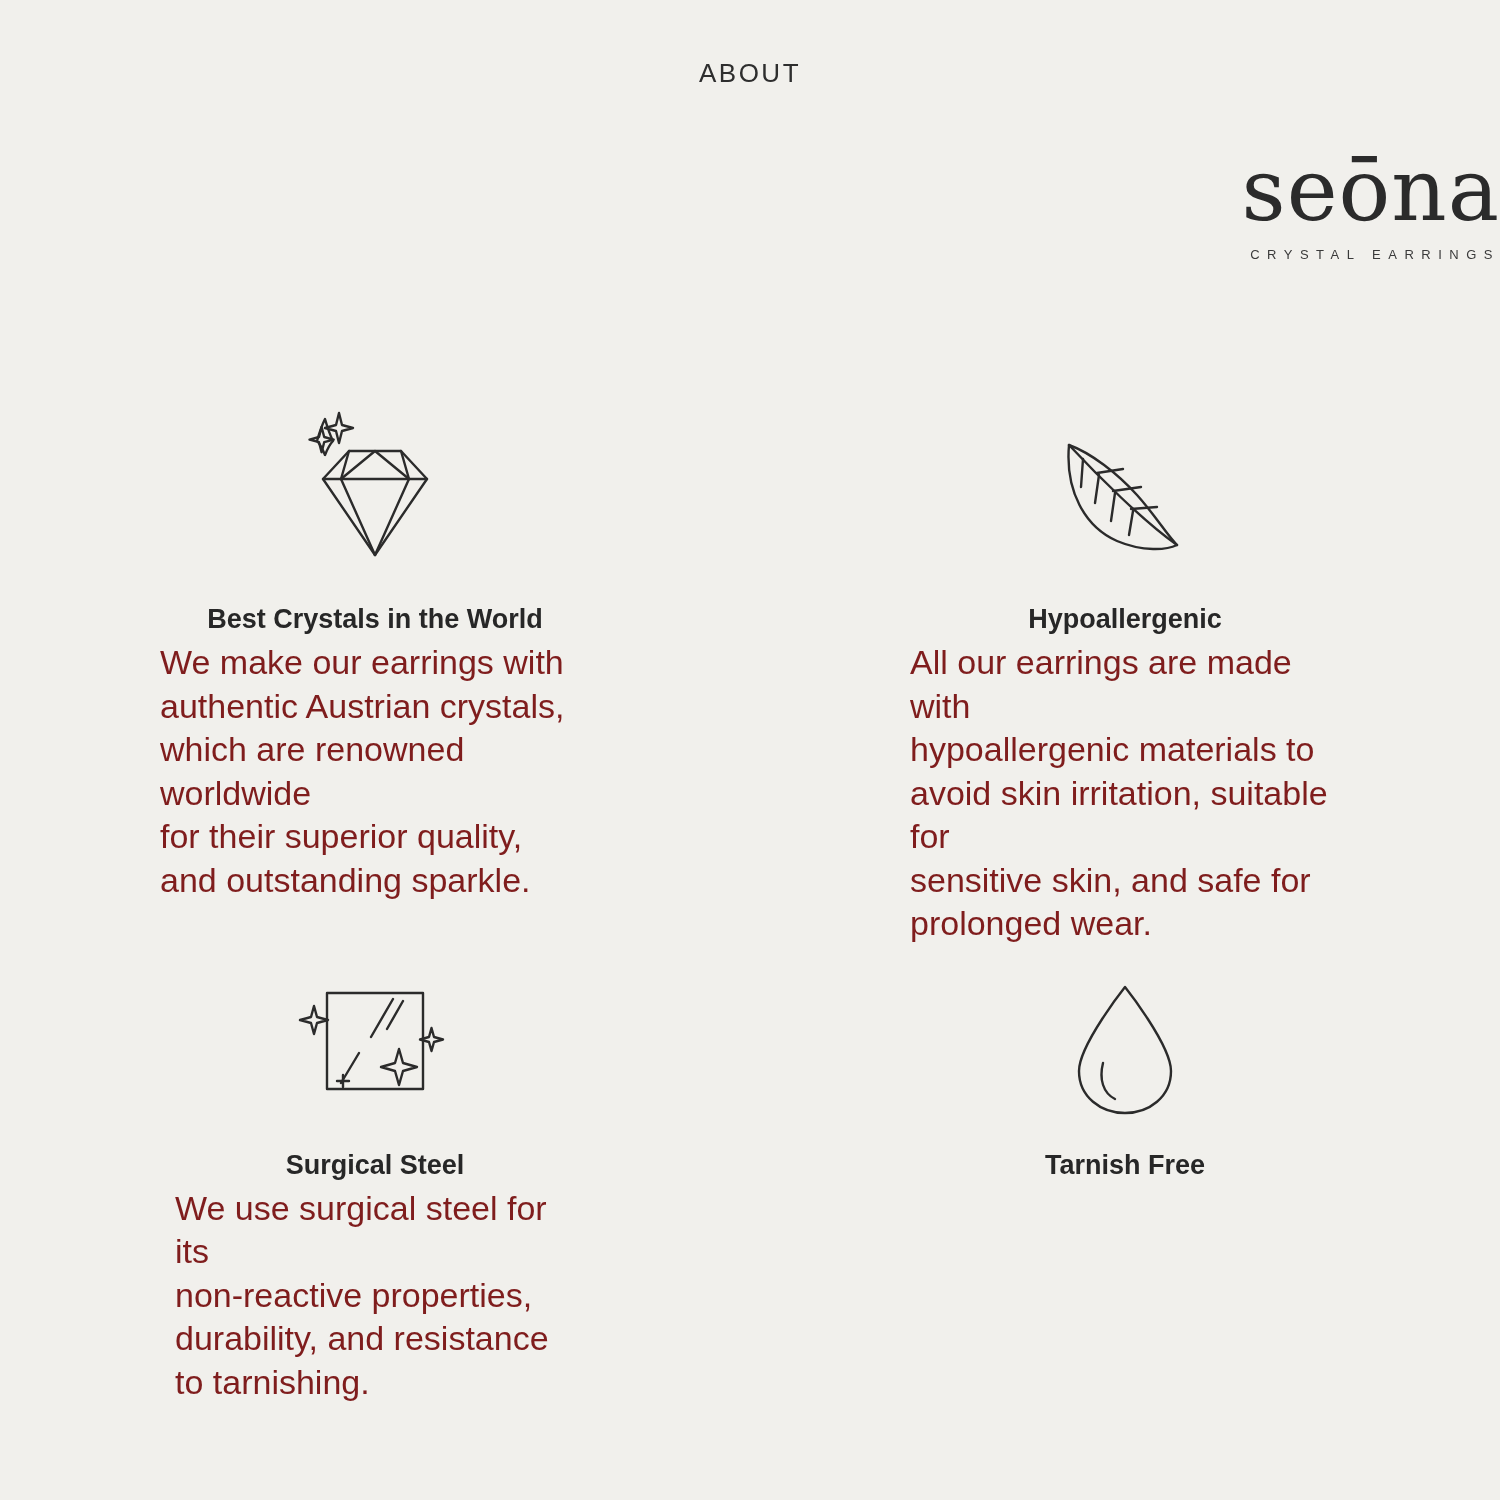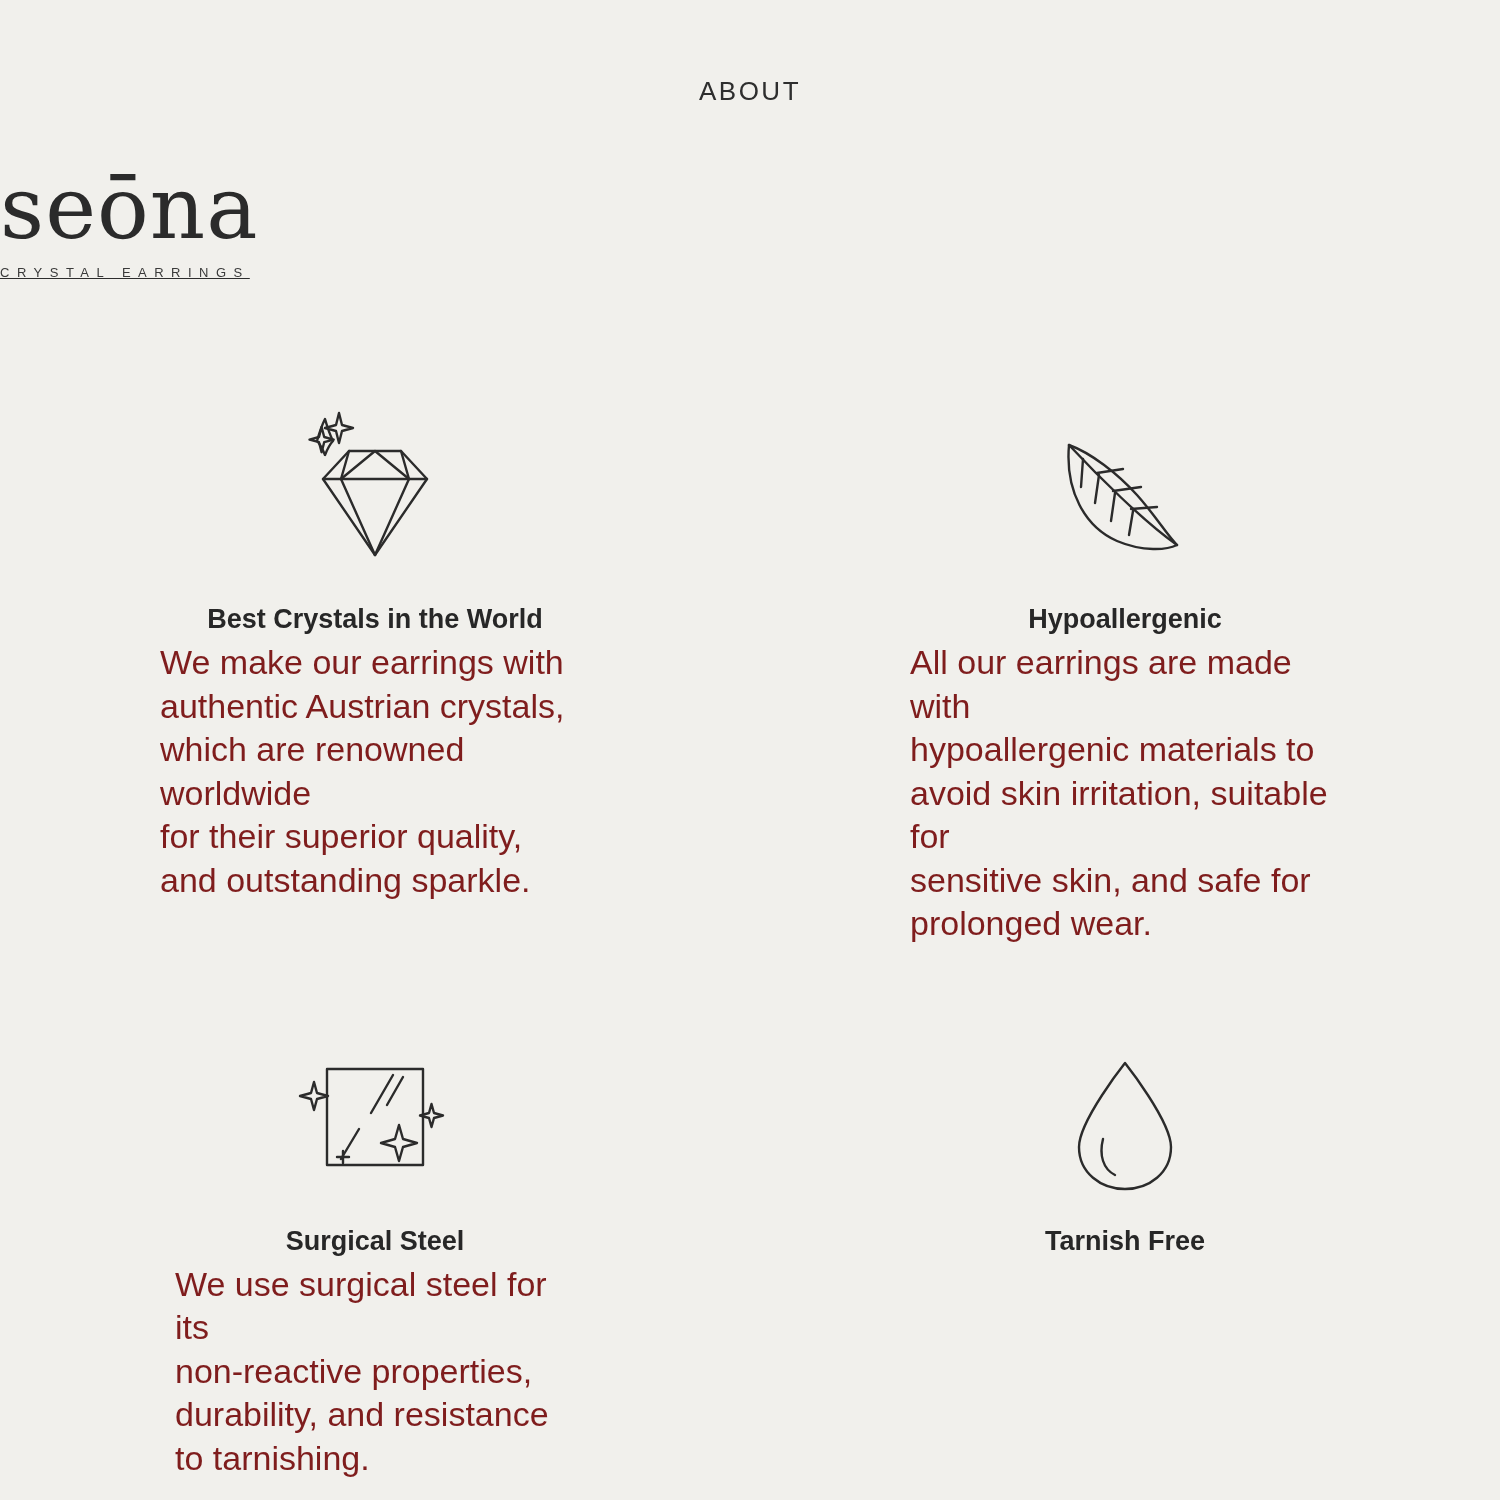--- a/index.html
+++ b/index.html
@@ -21,27 +21,26 @@
     box-sizing: border-box;
   }
 
   
   .about-heading {
     text-align: center;
     font-size: 26px;
     letter-spacing: 2.5px;
     font-weight: 400;
     color: #2e2e2e;
-    padding-top: 76px;
+    padding-top: 58px;
   }
 
   .brand-block {
     margin-top: 58px;
-    text-align: left;
-    text-decoration: underline;
+    text-align: right;
   }
   .brand-name {
     font-family: "DejaVu Serif", serif;
     font-size: 86px;
     font-weight: 400;
     letter-spacing: 1px;
     color: #2b2b2b;
     line-height: 1;
     position: relative;
     display: inline-block;
@@ -55,21 +54,20 @@
 
   
   .features {
     position: absolute;
     top: 400px;
     left: 0;
     width: 1500px;
     display: grid;
     grid-template-columns: 750px 750px;
     grid-template-rows: auto auto;
-    row-gap: 76px;
   }
   .feature {
     display: flex;
     flex-direction: column;
     align-items: center;
   }
   .feature .icon-wrap {
     height: 190px;
     display: flex;
     align-items: center;

